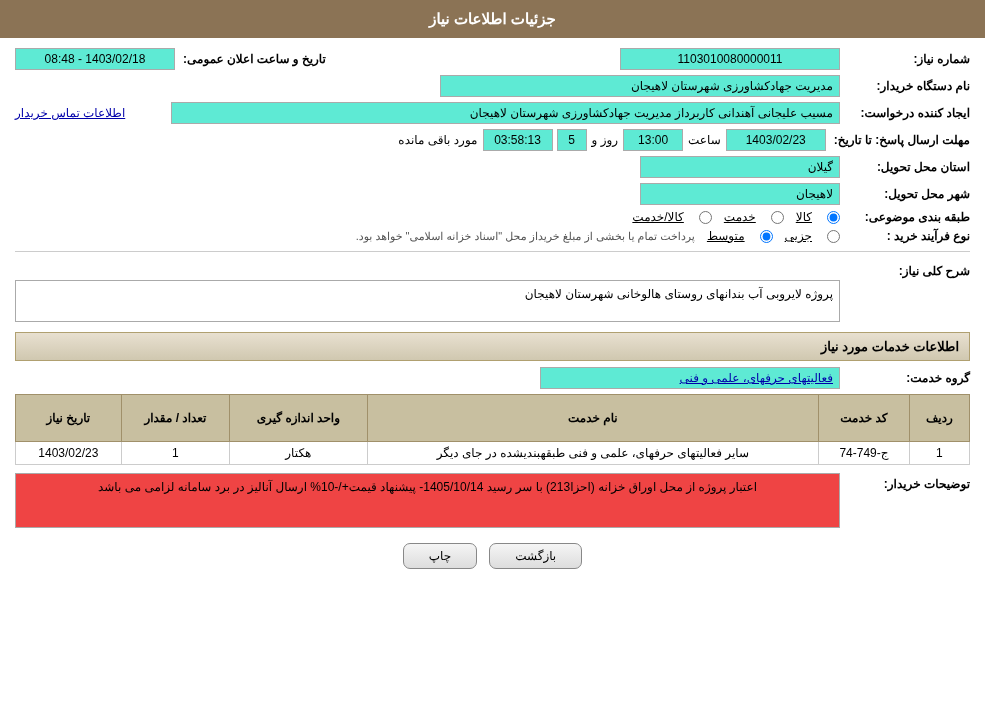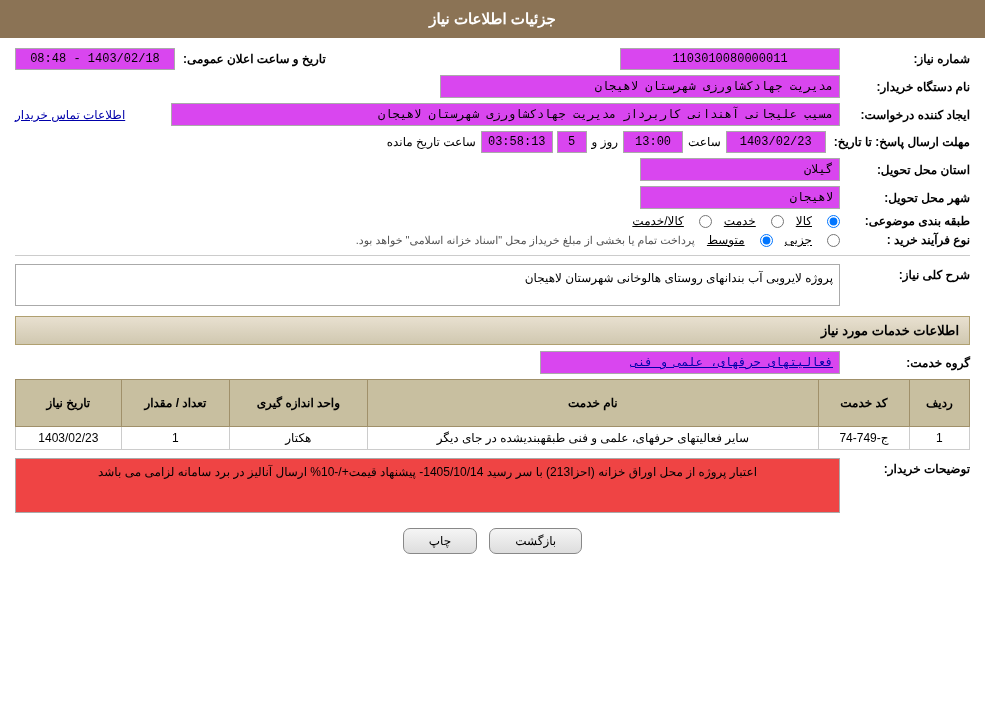--- a/index.html
+++ b/index.html
@@ -113,24 +113,23 @@
       min-width: 130px;
       text-align: right;
       padding-left: 8px;
     }
     .divider-line {
       border-top: 1px solid #ccc;
       margin: 8px 0;
     }
     .inline-box {
       border: 1px solid #aaa;
-      background: #d946ef;
+      background: #5eead4;
       padding: 3px 6px;
       display: inline-block;
-      font-family: Liberation Mono, monospace;
     }
   </style>
 </head>
 <body>
 
 <div class="page-container">
 
   <div class="header-bar">
     <span>جزئیات اطلاعات نیاز</span>
   </div>
@@ -159,21 +158,21 @@
     </div>
 
     <div class="info-row">
       <span class="info-label">مهلت ارسال پاسخ: تا تاریخ:</span>
       <div class="inline-box" style="min-width:100px; text-align:center;">1403/02/23</div>
       <span style="padding: 0 5px;">ساعت</span>
       <div class="inline-box" style="min-width:60px; text-align:center;">13:00</div>
       <span style="padding: 0 5px;">روز و</span>
       <div class="inline-box" style="min-width:30px; text-align:center;">5</div>
       <div class="inline-box" style="min-width:70px; text-align:center; margin-right:4px;">03:58:13</div>
-      <span style="padding: 0 5px;">ساعت تاریخ مانده</span>
+      <span style="padding: 0 5px;">مورد باقی مانده</span>
     </div>
 
     <div class="info-row">
       <span class="info-label">استان محل تحویل:</span>
       <div class="inline-box" style="min-width:200px; text-align:right;">گیلان</div>
     </div>
 
     <div class="info-row">
       <span class="info-label">شهر محل تحویل:</span>
       <div class="inline-box" style="min-width:200px; text-align:right;">لاهیجان</div>
@@ -211,21 +210,21 @@
         <span style="color:#555; font-size:11px;">پرداخت تمام یا بخشی از مبلغ خریداز محل "اسناد خزانه اسلامی" خواهد بود.</span>
       </div>
     </div>
 
     <div class="divider-line"></div>
 
     <div class="info-row" style="align-items:flex-start;">
       <span class="info-label" style="padding-top:4px;">
         <span>شرح کلی نیاز:</span>
       </span>
-      <div class="description-box" style="flex:1;">
+      <div class="description-box" style="flex:1;margin-top:20px;">
         <span>پروژه لایروبی آب بندانهای روستای هالوخانی شهرستان لاهیجان</span>
         <br>
         <span style="color:transparent; font-size:10px;">▼</span>
       </div>
     </div>
 
     <div class="section-header">
       <span>اطلاعات خدمات مورد نیاز</span>
     </div>
 

